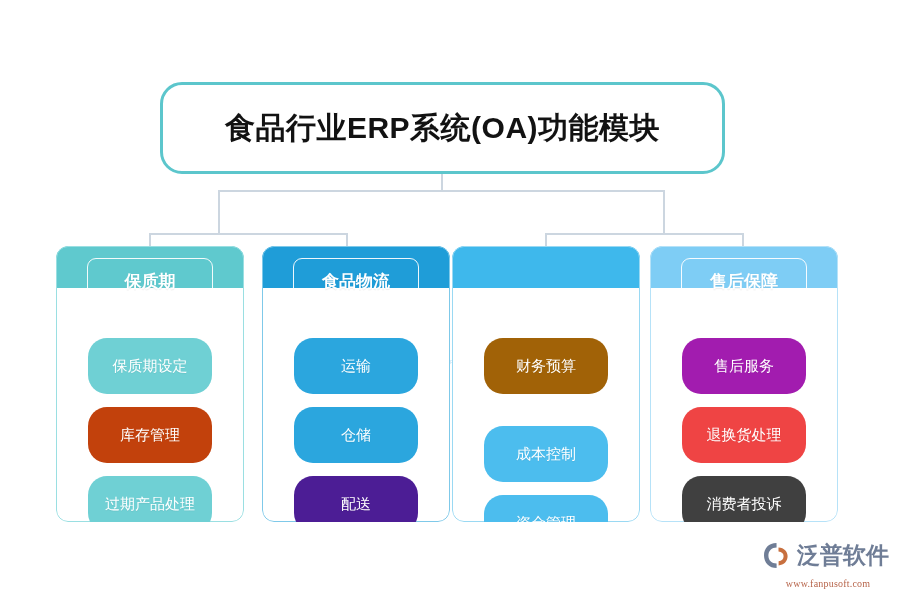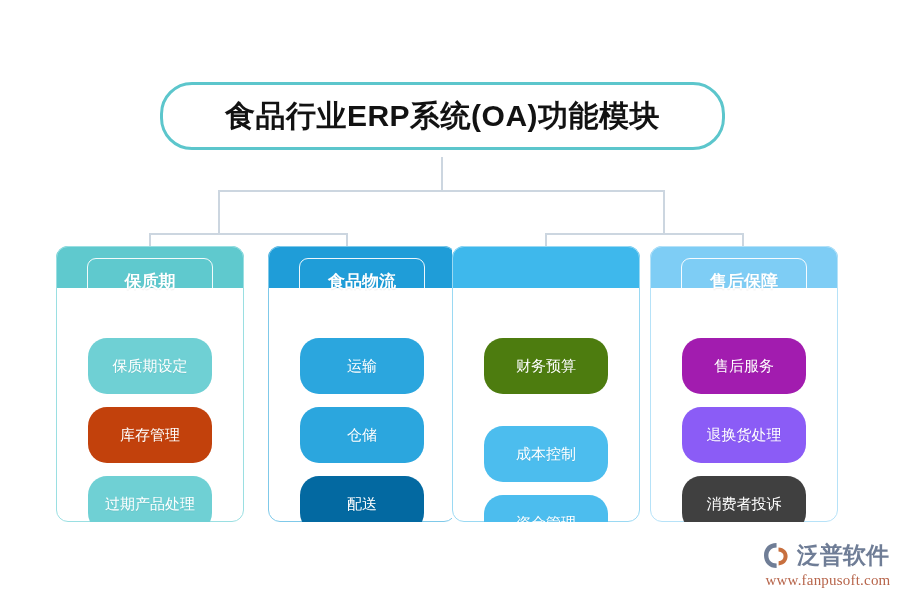--- a/index.html
+++ b/index.html
@@ -19,25 +19,25 @@
     height: 600px;
     background: #ffffff;
   }
 
   
   .title-box {
     position: absolute;
     left: 160px;
     top: 82px;
     width: 565px;
-    height: 68px;
+    height: 92px;
     box-sizing: border-box;
     background: #ffffff;
     border: 3px solid #5cc6cc;
-    border-radius: 32px;
+    border-radius: 22px;
     display: flex;
     align-items: center;
     justify-content: center;
     z-index: 5;
   }
   .title-text {
     font-size: 30px;
     font-weight: bold;
     color: #121212;
     letter-spacing: 0.5px;
@@ -53,21 +53,21 @@
   .conn.v { width: 1.5px; }
   .conn.h { height: 1.5px; }
 
   
   .card {
     position: absolute;
     top: 246px;
     width: 188px;
     height: 276px;
     box-sizing: border-box;
-    border-radius: 4px;
+    border-radius: 12px;
     background: #ffffff;
     z-index: 3;
     overflow: hidden;
   }
   .card-bandtop {
     position: absolute;
     left: 0;
     top: 0;
     width: 100%;
     height: 42px;
@@ -192,22 +192,22 @@
     flex: 0 0 auto;
   }
   .logo-cn {
     font-size: 23px;
     font-weight: bold;
     color: #6f7d96;
     letter-spacing: 0px;
     white-space: nowrap;
   }
   .logo-url {
-    margin-top: 1px;
-    font-size: 15px;
+    margin-top: 7px;
+    font-size: 10px;
     color: #b7654b;
     font-family: "Liberation Serif", "DejaVu Serif", serif;
     letter-spacing: 0.2px;
     text-align: center;
     white-space: nowrap;
   }
 </style>
 </head>
 <body>
 
@@ -252,43 +252,43 @@
       <div class="pill" id="p0-1" style="background: #c2410c;">
         <span class="pill-text">库存管理</span>
       </div>
       <div class="pill" id="p0-2" style="background: rgb(111, 208, 212);">
         <span class="pill-text">过期产品处理</span>
       </div>
     </div>
     <div class="card-body" id="body0" style="border: 1px solid rgb(154, 223, 226);"></div>
   </div>
 
-  <div class="card" id="card1" style="left:268px;">
+  <div class="card" id="card1" style="left:262px;">
     <div class="card-bandtop" id="band1" style="background: rgb(31, 157, 216);"></div>
     <div class="card-header">
       <span class="card-header-text">食品物流</span>
     </div>
     <div class="items">
       <div class="pill" id="p1-0" style="background: rgb(43, 166, 222);">
         <span class="pill-text">运输</span>
       </div>
       <div class="pill" id="p1-1" style="background: rgb(43, 166, 222);">
         <span class="pill-text">仓储</span>
       </div>
-      <div class="pill" id="p1-2" style="background: #0369a1;">
+      <div class="pill" id="p1-2" style="background: #4c1d95;">
         <span class="pill-text">配送</span>
       </div>
     </div>
     <div class="card-body" id="body1" style="border: 1px solid rgb(127, 201, 233);"></div>
   </div>
 
   <div class="card" id="card2" style="left:452px;">
     <div class="card-bandtop" id="band2" style="background: rgb(62, 184, 236);"></div>
     <div class="items">
-      <div class="pill" id="p2-0" style="background: #4d7c0f;">
+      <div class="pill" id="p2-0" style="background: #a16207;">
         <span class="pill-text">财务预算</span>
       </div>
       <div class="pill" id="p2-1" style="background: rgb(76, 189, 238); margin-top: 32px;">
         <span class="pill-text">成本控制</span>
       </div>
       <div class="pill" id="p2-2" style="background: rgb(76, 189, 238);">
         <span class="pill-text">资金管理</span>
       </div>
     </div>
     <div class="card-body" id="body2" style="border: 1px solid rgb(154, 217, 243);"></div>
@@ -296,21 +296,21 @@
 
   <div class="card" id="card3" style="left:650px;">
     <div class="card-bandtop" id="band3" style="background: rgb(126, 205, 245);"></div>
     <div class="card-header">
       <span class="card-header-text">售后保障</span>
     </div>
     <div class="items">
       <div class="pill" id="p3-0" style="background: #a21caf;">
         <span class="pill-text">售后服务</span>
       </div>
-      <div class="pill" id="p3-1" style="background: #8b5cf6;">
+      <div class="pill" id="p3-1" style="background: #ef4444;">
         <span class="pill-text">退换货处理</span>
       </div>
       <div class="pill" id="p3-2" style="background: #404040;">
         <span class="pill-text">消费者投诉</span>
       </div>
     </div>
     <div class="card-body" id="body3" style="border: 1px solid rgb(182, 226, 248);"></div>
   </div>
 
   <div class="logo">

